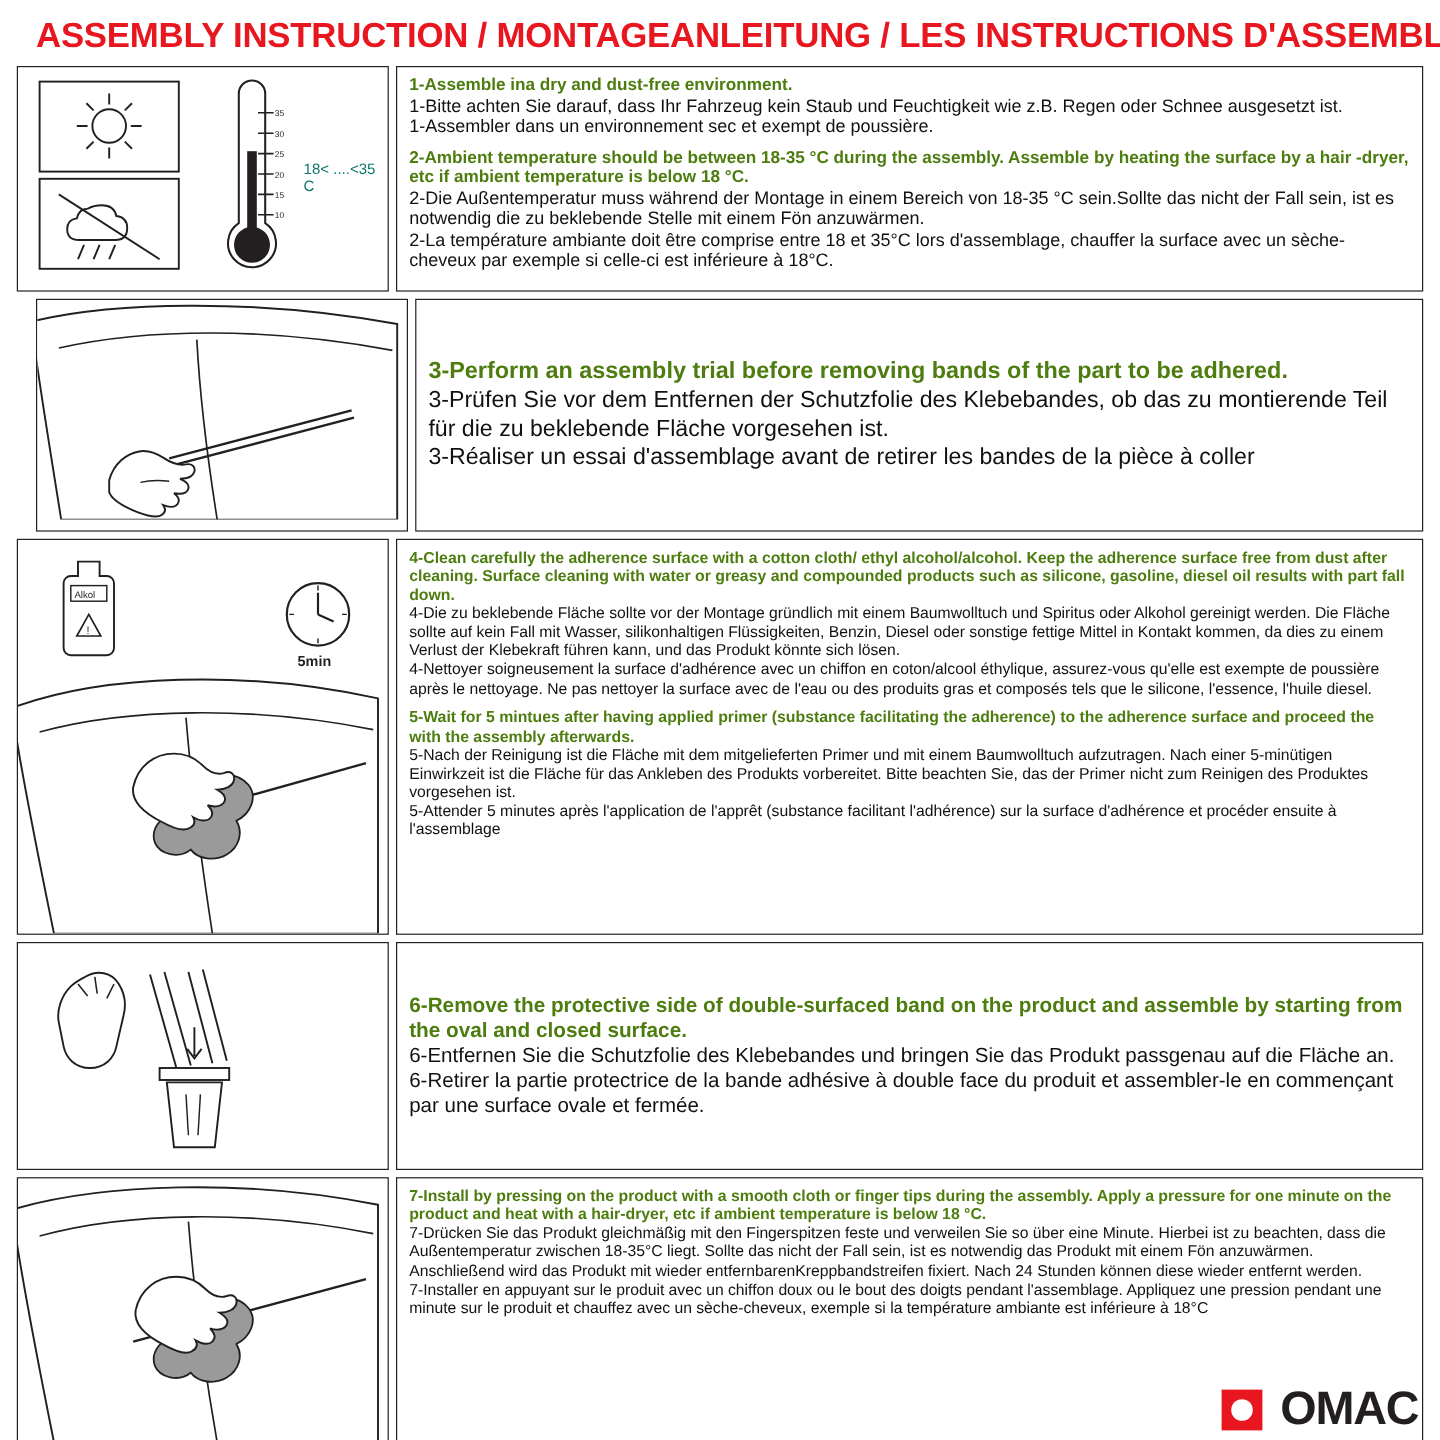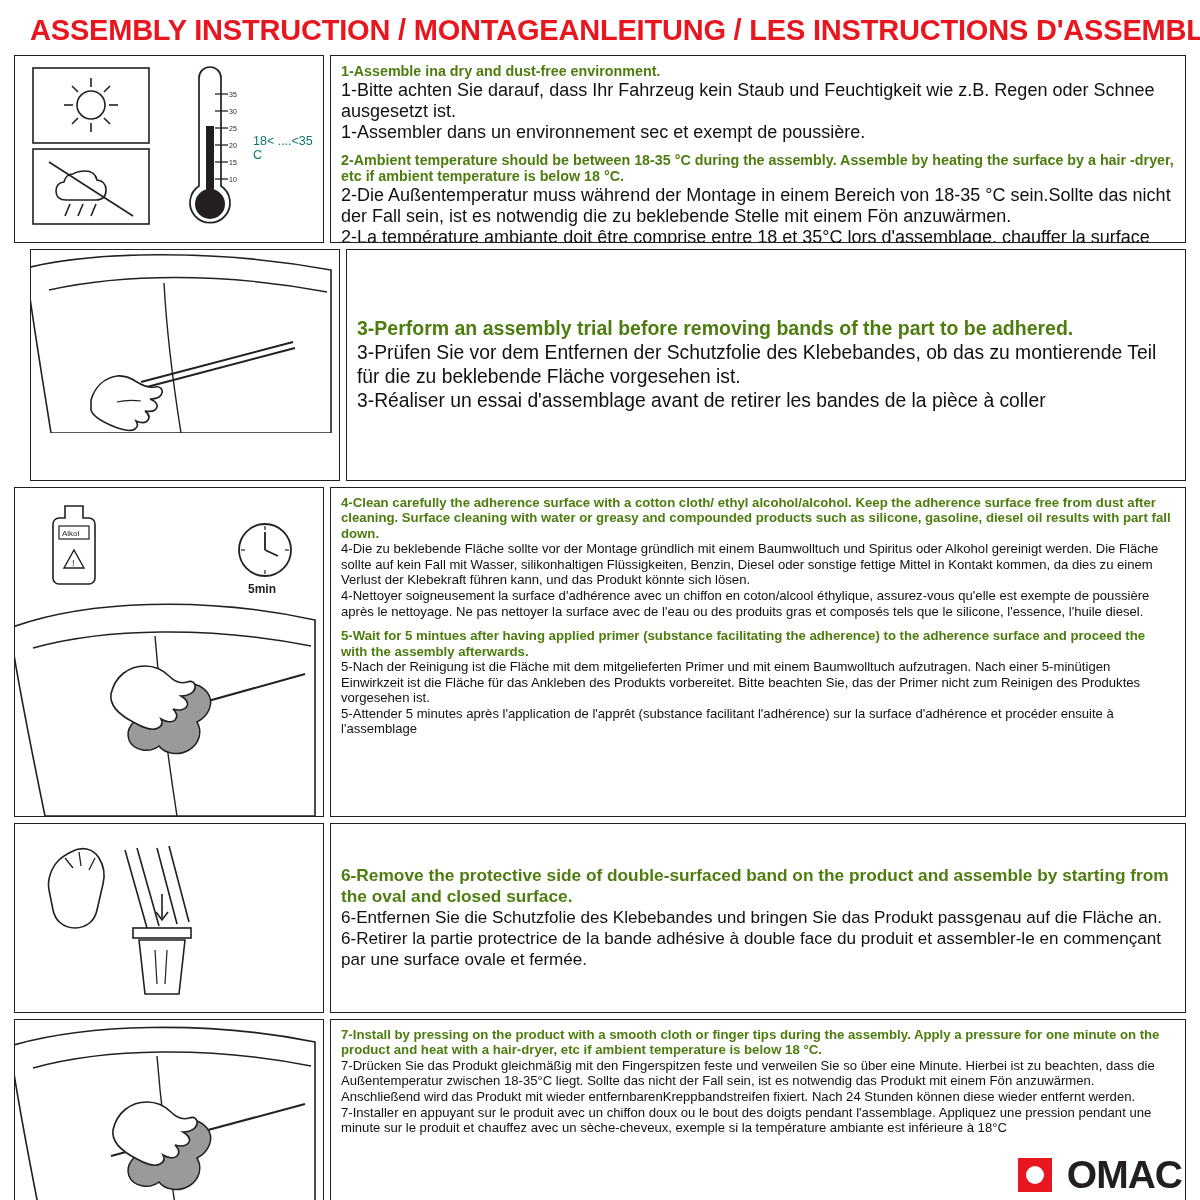--- a/index.html
+++ b/index.html
@@ -38,34 +38,34 @@
     flex: 0 0 310px;
   }
   .cell-txt {
     flex: 1 1 auto;
     border: 1px solid #231f20;
     background: #fff;
     padding: 7px 10px 7px 10px;
     overflow: hidden;
   }
   .r1 { height: 188px; }
-  .r2 { height: 232px; padding-left: 16px; }
+  .r2 { height: 194px; padding-left: 16px; }
   .r3 { height: 330px; }
   .r4 { height: 190px; }
   .r5 { height: 250px; }
 
   p { margin: 0; }
   .en {
     font-weight: bold;
     font-size: 14.3px;
     line-height: 1.16;
     color: #4d7c0f;
   }
   .de, .fr {
-    font-size: 18px;
+    font-size: 15px;
     line-height: 1.17;
     color: #111;
   }
   .gap { height: 9px; }
   .big .en { font-size: 19.5px; line-height: 1.22; }
   .big .de, .big .fr { font-size: 19.3px; line-height: 1.25; }
   .mid .en { font-size: 17.3px; line-height: 1.2; }
   .mid .de, .mid .fr { font-size: 17.1px; line-height: 1.24; }
   .sm .en { font-size: 13.2px; line-height: 1.17; }
   .sm .de, .sm .fr { font-size: 13.1px; line-height: 1.19; }

